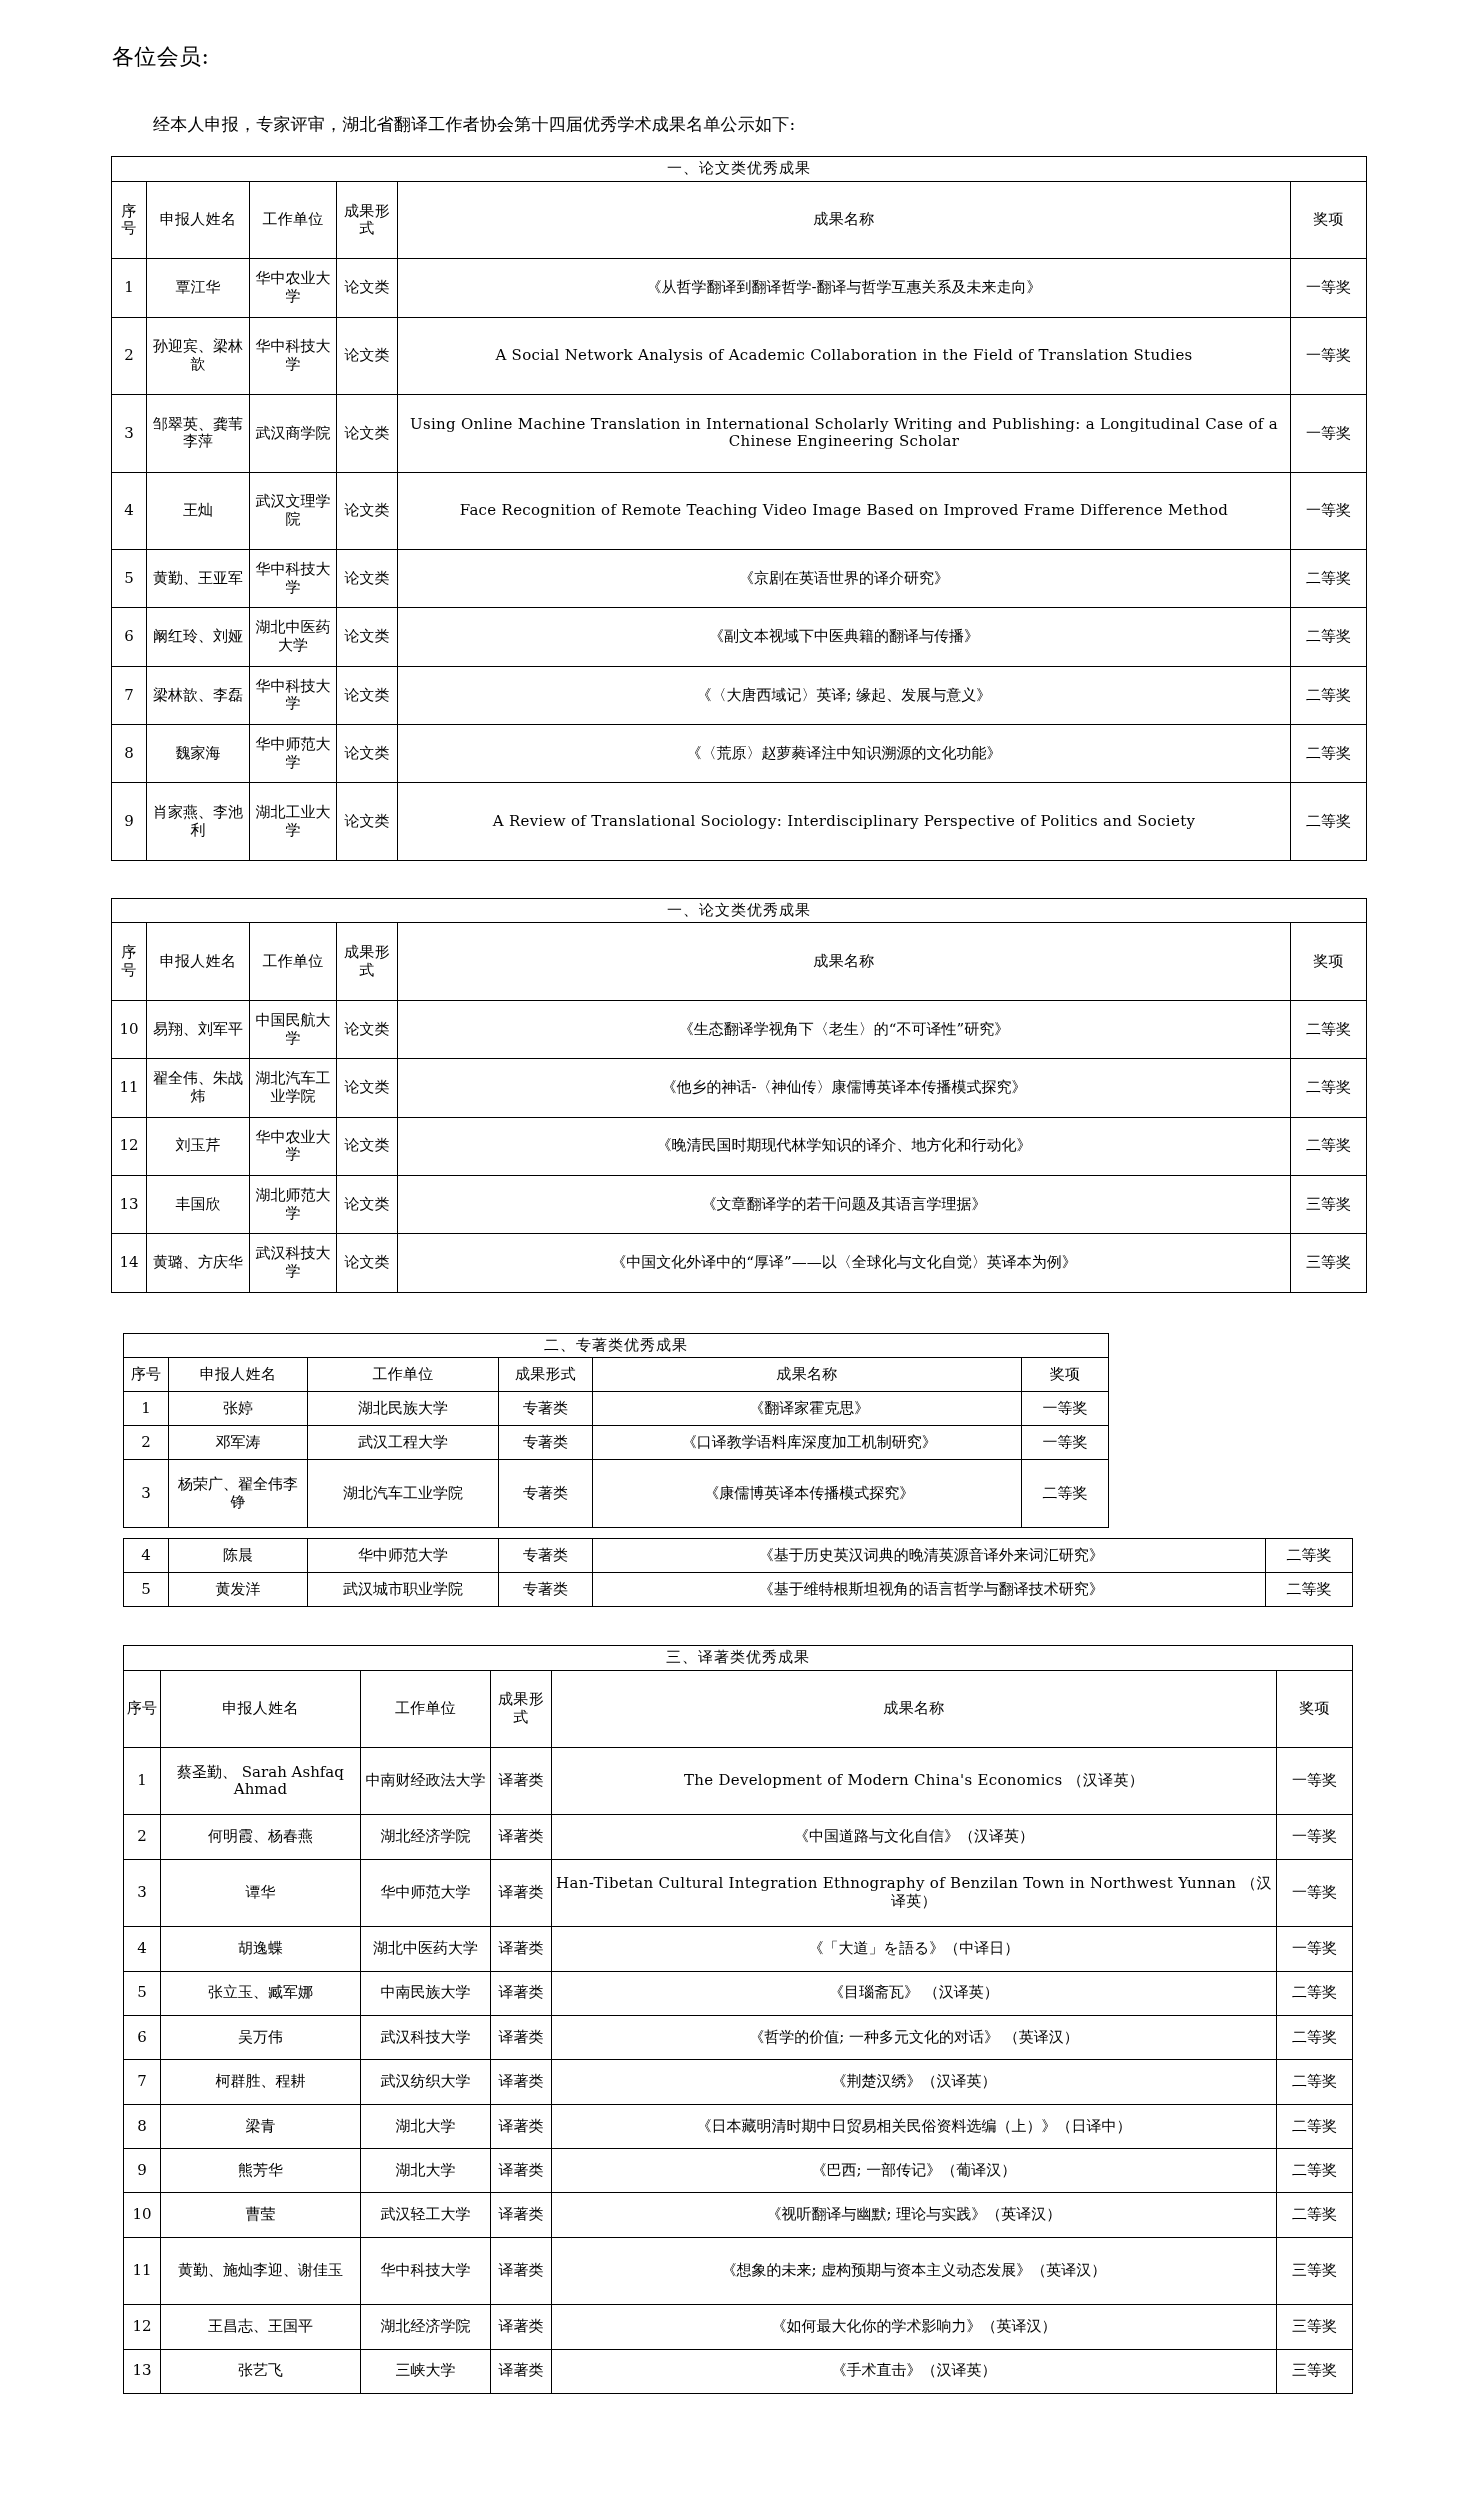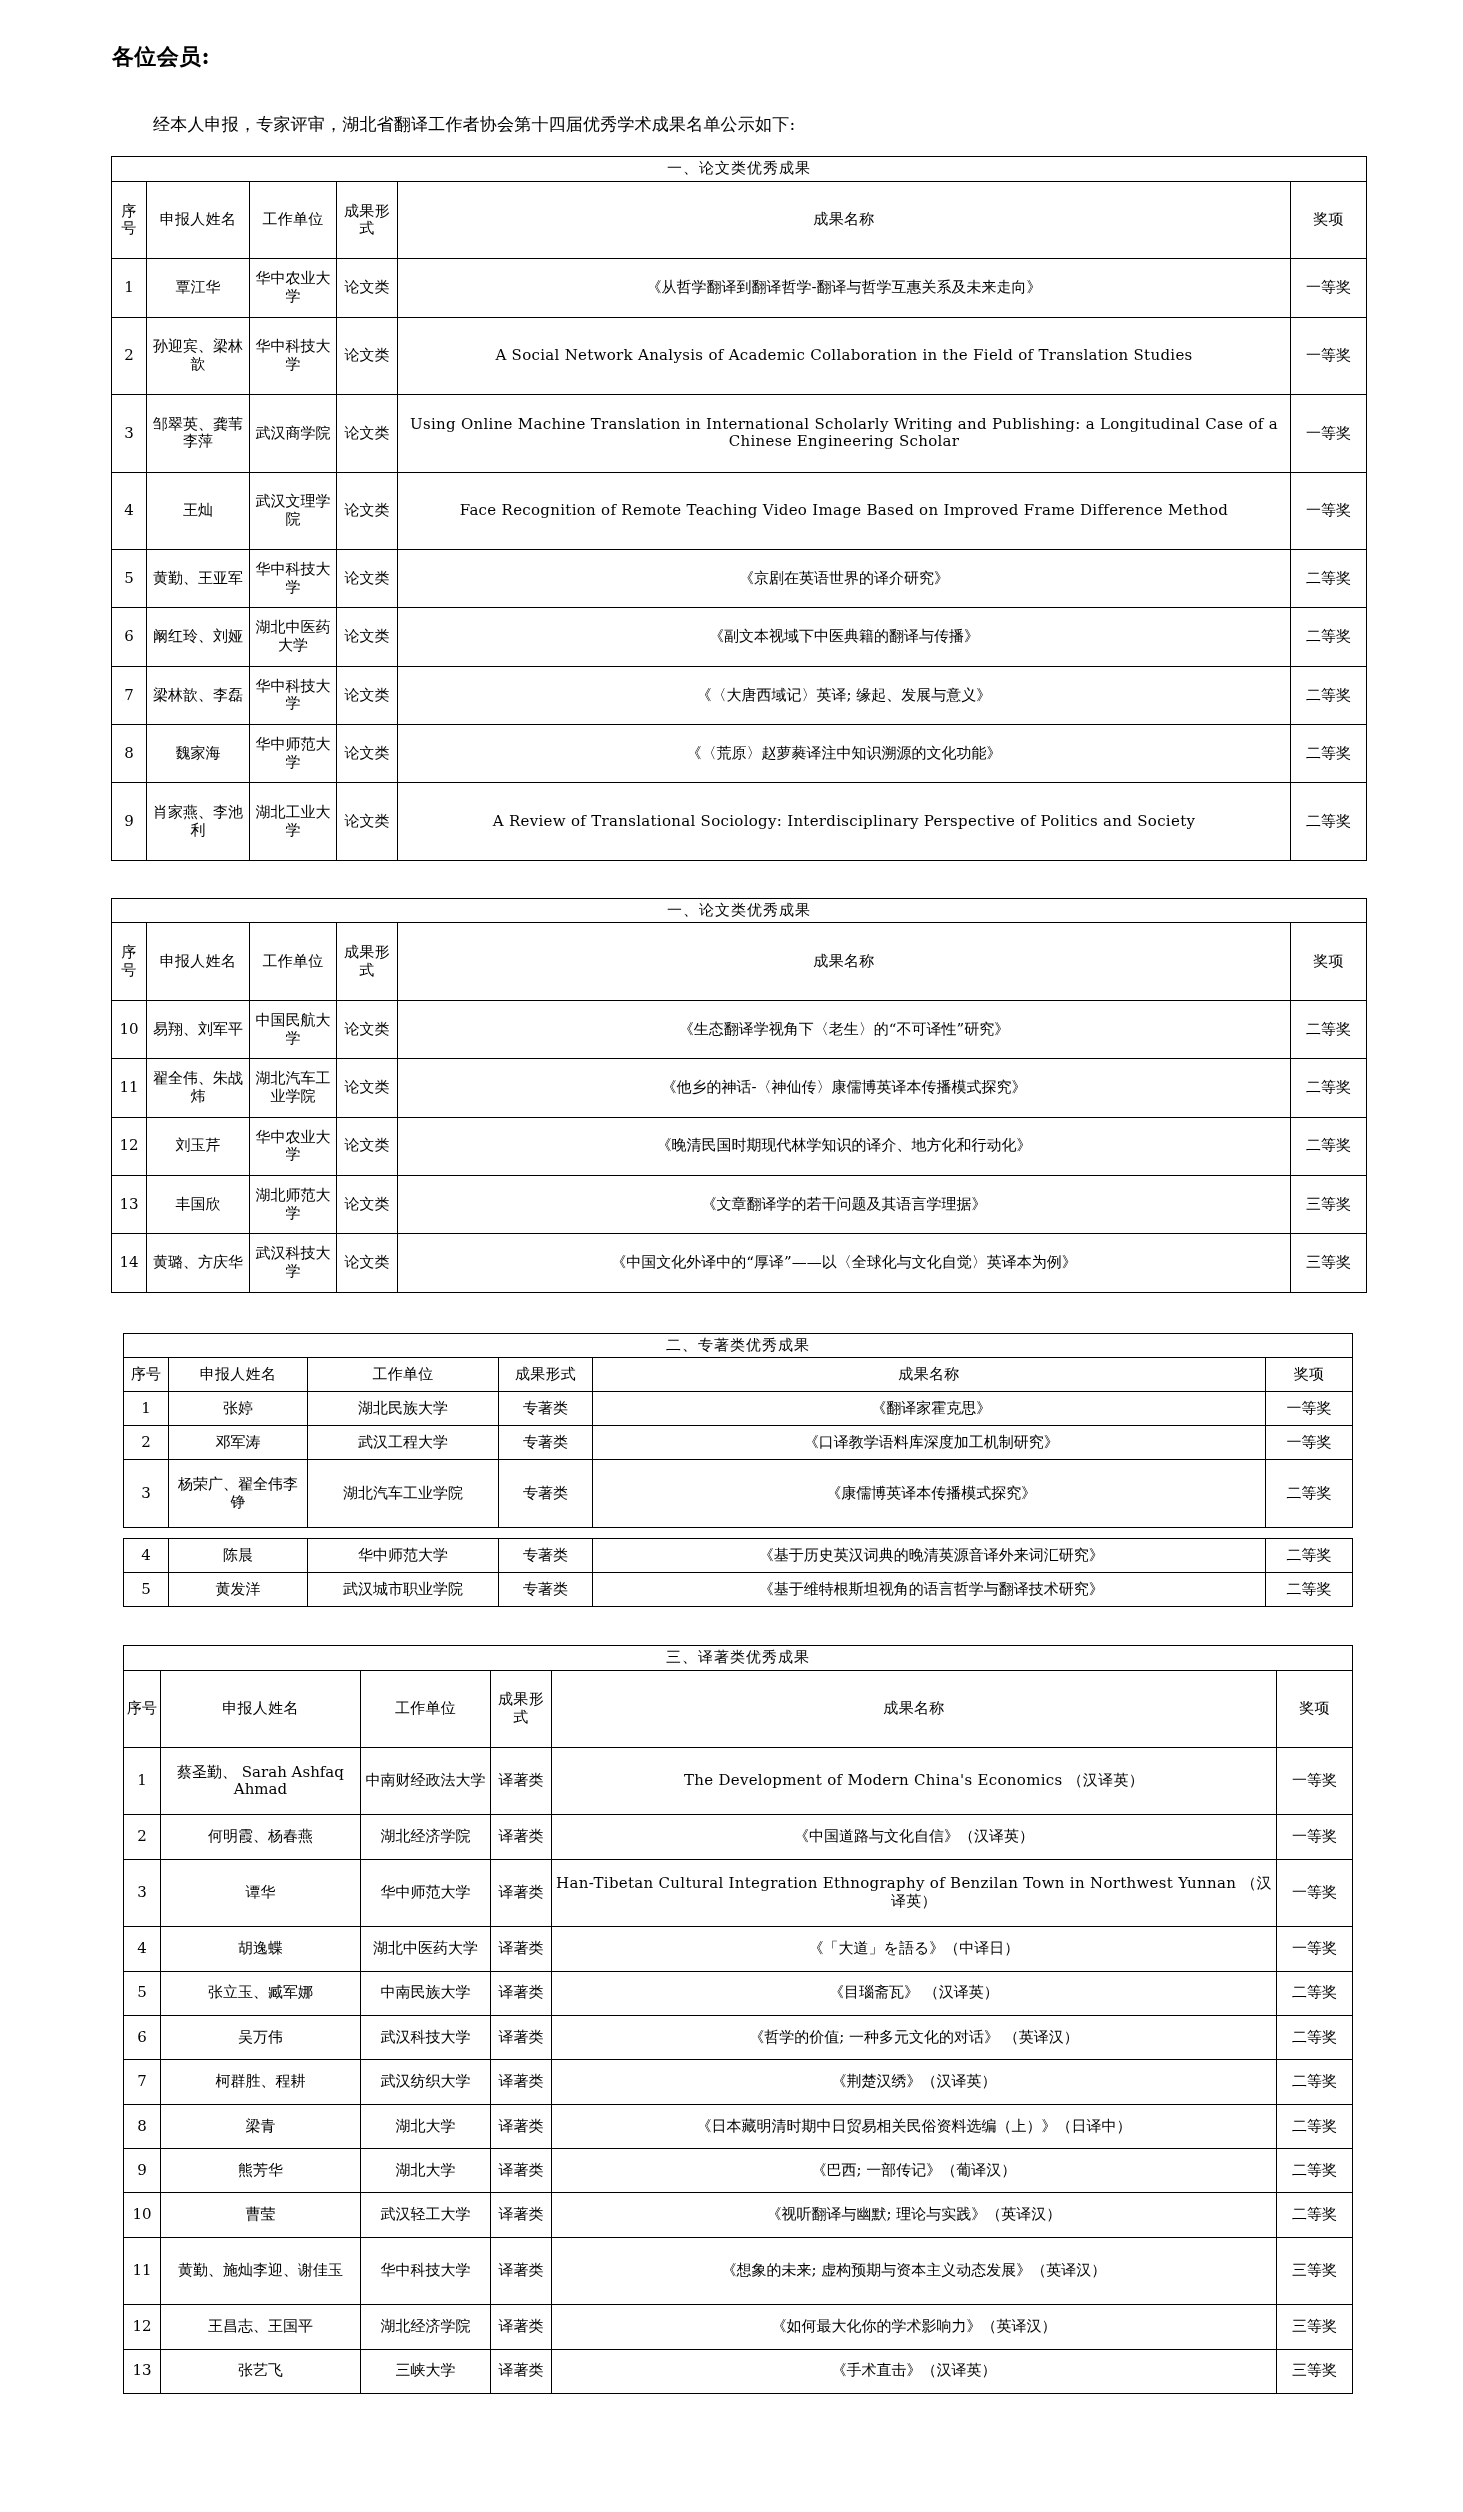--- a/index.html
+++ b/index.html
@@ -15,21 +15,21 @@
     position: relative;
     overflow: hidden;
   }
   .page {
     padding: 40px 96px 0 111px;
     box-sizing: border-box;
     width: 1463px;
   }
   .salutation {
     font-size: 22px;
-    font-weight: bold;
+    font-weight: normal;
     letter-spacing: 0.4px;
     margin: 0 0 0 0.9px;
     line-height: 1.5;
   }
   .intro {
     font-size: 17px;
     margin: 38px 0 0 0;
     text-indent: 42px;
     line-height: 1.55;
     letter-spacing: 0.2px;
@@ -57,21 +57,21 @@
     letter-spacing: 1px;
     padding: 3px 0 !important;
   }
   .hdr-cell {
     font-weight: bold;
     font-size: 15.6px;
     letter-spacing: 0.3px;
   }
   .t1-wrap { margin-top: 19px; }
   .t1b-wrap { margin-top: 37px; }
-  .t2-wrap { margin: 40px 0 0 12px; width: 1230px; }
+  .t2-wrap { margin: 40px 0 0 12px; width: 986px; }
   .t2b-wrap { margin: 10.4px 0 0 12px; width: 1230px; }
   .t3-wrap { margin: 38px 0 0 12px; width: 1230px; }
 
   
   .c-no   { width: 35px; }
   .c-name { width: 103px; }
   .c-unit { width: 87px; }
   .c-form { width: 61px; }
   .c-title{ width: auto; }
   .c-award{ width: 76px; }

